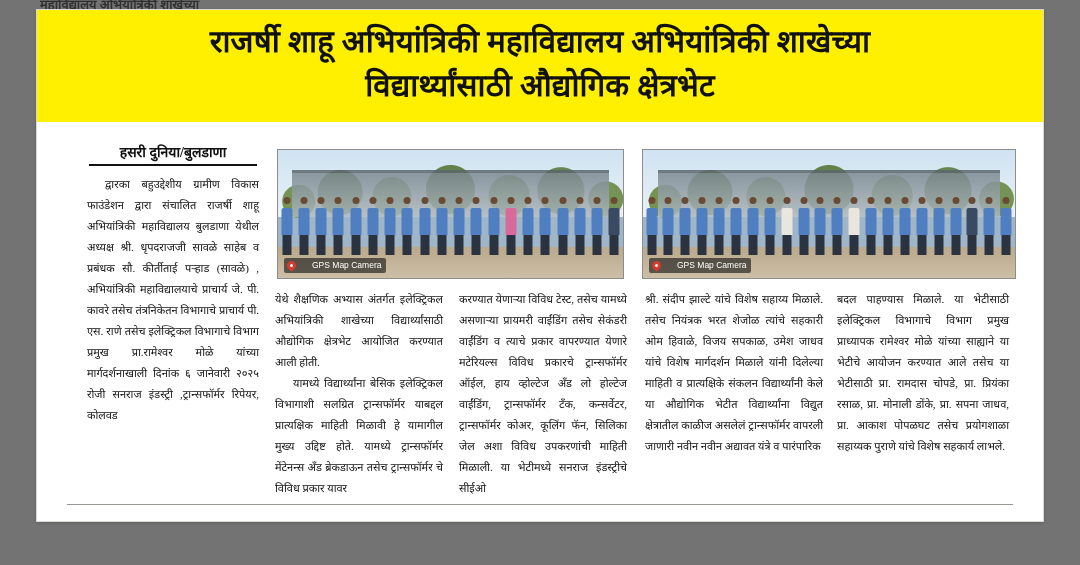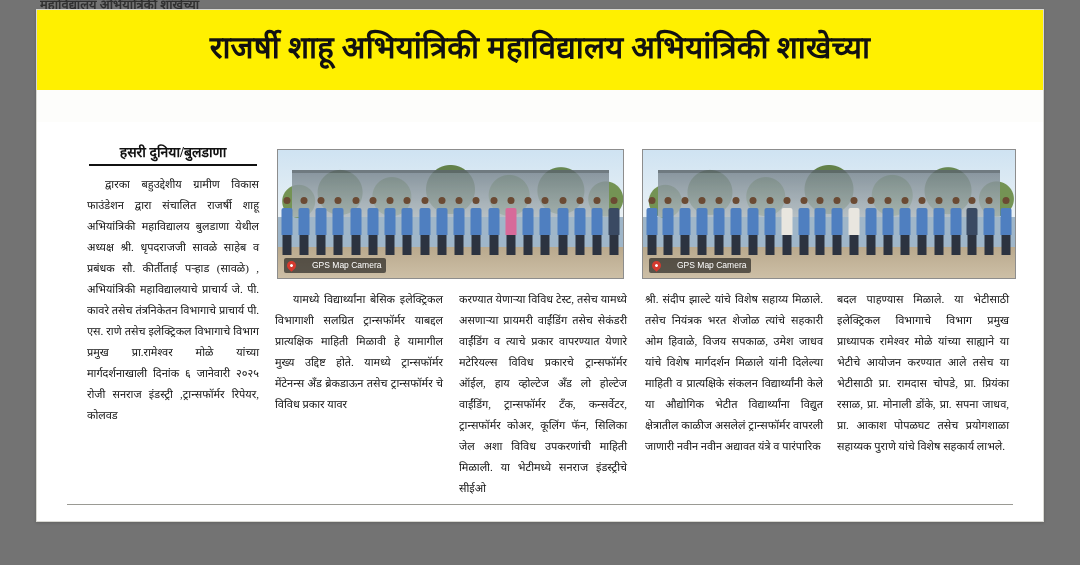--- a/index.html
+++ b/index.html
@@ -50,21 +50,21 @@
     box-sizing: border-box;
     overflow: hidden;
   }
 
   
   .headline {
     position: absolute;
     left: 0px;
     top: 0px;
     width: 1006px;
-    height: 80px;
+    height: 112px;
     background: #fff000;
     box-sizing: border-box;
     display: flex;
     flex-direction: column;
     align-items: center;
     justify-content: center;
     padding: 4px 26px 8px 26px;
   }
   .headline-line {
     font-family: "Liberation Serif", serif;
@@ -247,20 +247,21 @@
 <body>
 
 <div class="page">
 
   <div class="top-strip">महाविद्यालय  अभियांत्रिकी  शाखेच्या</div>
 
   <div class="clipping">
 
     <div class="headline">
       <div class="headline-line">राजर्षी शाहू अभियांत्रिकी महाविद्यालय अभियांत्रिकी शाखेच्या</div>
+      <div class="headline-line">विद्यार्थ्यांसाठी औद्योगिक क्षेत्रभेट</div>
     </div>
 
     <div class="body-area">
 
       <div class="byline-wrap">
         <div class="byline">हसरी दुनिया/बुलडाणा</div>
         <div class="byline-rule"></div>
       </div>
 
       <div class="photo" id="photo1">
@@ -497,20 +498,21 @@
           <span class="pin"></span>
           <span>GPS Map Camera</span>
         </div>
       </div>
 
       <div class="col" id="col1">
         <p class="indent">द्वारका बहुउद्देशीय ग्रामीण विकास फाउंडेशन द्वारा संचालित राजर्षी शाहू अभियांत्रिकी महाविद्यालय बुलडाणा येथील अध्यक्ष श्री. धृपदराजजी सावळे साहेब व प्रबंधक सौ. कीर्तीताई पऱ्हाड (सावळे) , अभियांत्रिकी महाविद्यालयाचे प्राचार्य जे. पी. कावरे तसेच तंत्रनिकेतन विभागाचे प्राचार्य पी. एस. राणे तसेच इलेक्ट्रिकल विभागाचे विभाग प्रमुख प्रा.रामेश्वर मोळे यांच्या मार्गदर्शनाखाली दिनांक ६ जानेवारी २०२५ रोजी सनराज इंडस्ट्री ,ट्रान्सफॉर्मर रिपेयर, कोलवड</p>
       </div>
 
       <div class="col" id="col2">
+        <p>येथे शैक्षणिक अभ्यास अंतर्गत इलेक्ट्रिकल अभियांत्रिकी शाखेच्या विद्यार्थ्यांसाठी औद्योगिक क्षेत्रभेट आयोजित करण्यात आली होती.</p>
         <p class="indent">यामध्ये विद्यार्थ्यांना बेसिक इलेक्ट्रिकल विभागाशी सलग्रित ट्रान्सफॉर्मर याबद्दल प्रात्यक्षिक माहिती मिळावी हे यामागील मुख्य उद्दिष्ट होते. यामध्ये ट्रान्सफॉर्मर मेंटेनन्स अँड ब्रेकडाऊन तसेच ट्रान्सफॉर्मर चे विविध प्रकार यावर</p>
       </div>
 
       <div class="col" id="col3">
         <p>करण्यात येणाऱ्या विविध टेस्ट, तसेच यामध्ये असणाऱ्या प्रायमरी वाईंडिंग तसेच सेकंडरी वाईंडिंग व त्याचे प्रकार वापरण्यात येणारे मटेरियल्स विविध प्रकारचे ट्रान्सफॉर्मर ऑईल, हाय व्होल्टेज अँड लो होल्टेज वाईंडिंग, ट्रान्सफॉर्मर टँक, कन्सर्वेटर, ट्रान्सफॉर्मर कोअर, कूलिंग फॅन, सिलिका जेल अशा विविध उपकरणांची माहिती मिळाली. या भेटीमध्ये सनराज इंडस्ट्रीचे सीईओ</p>
       </div>
 
       <div class="col" id="col5">
         <p>बदल पाहण्यास मिळाले. या भेटीसाठी इलेक्ट्रिकल विभागाचे विभाग प्रमुख प्राध्यापक रामेश्वर मोळे यांच्या साह्याने या भेटीचे आयोजन करण्यात आले तसेच या भेटीसाठी प्रा. रामदास चोपडे, प्रा. प्रियंका रसाळ, प्रा. मोनाली डोंके, प्रा. सपना जाधव, प्रा. आकाश पोपळघट तसेच प्रयोगशाळा सहाय्यक पुराणे यांचे विशेष सहकार्य लाभले.</p>
       </div>

